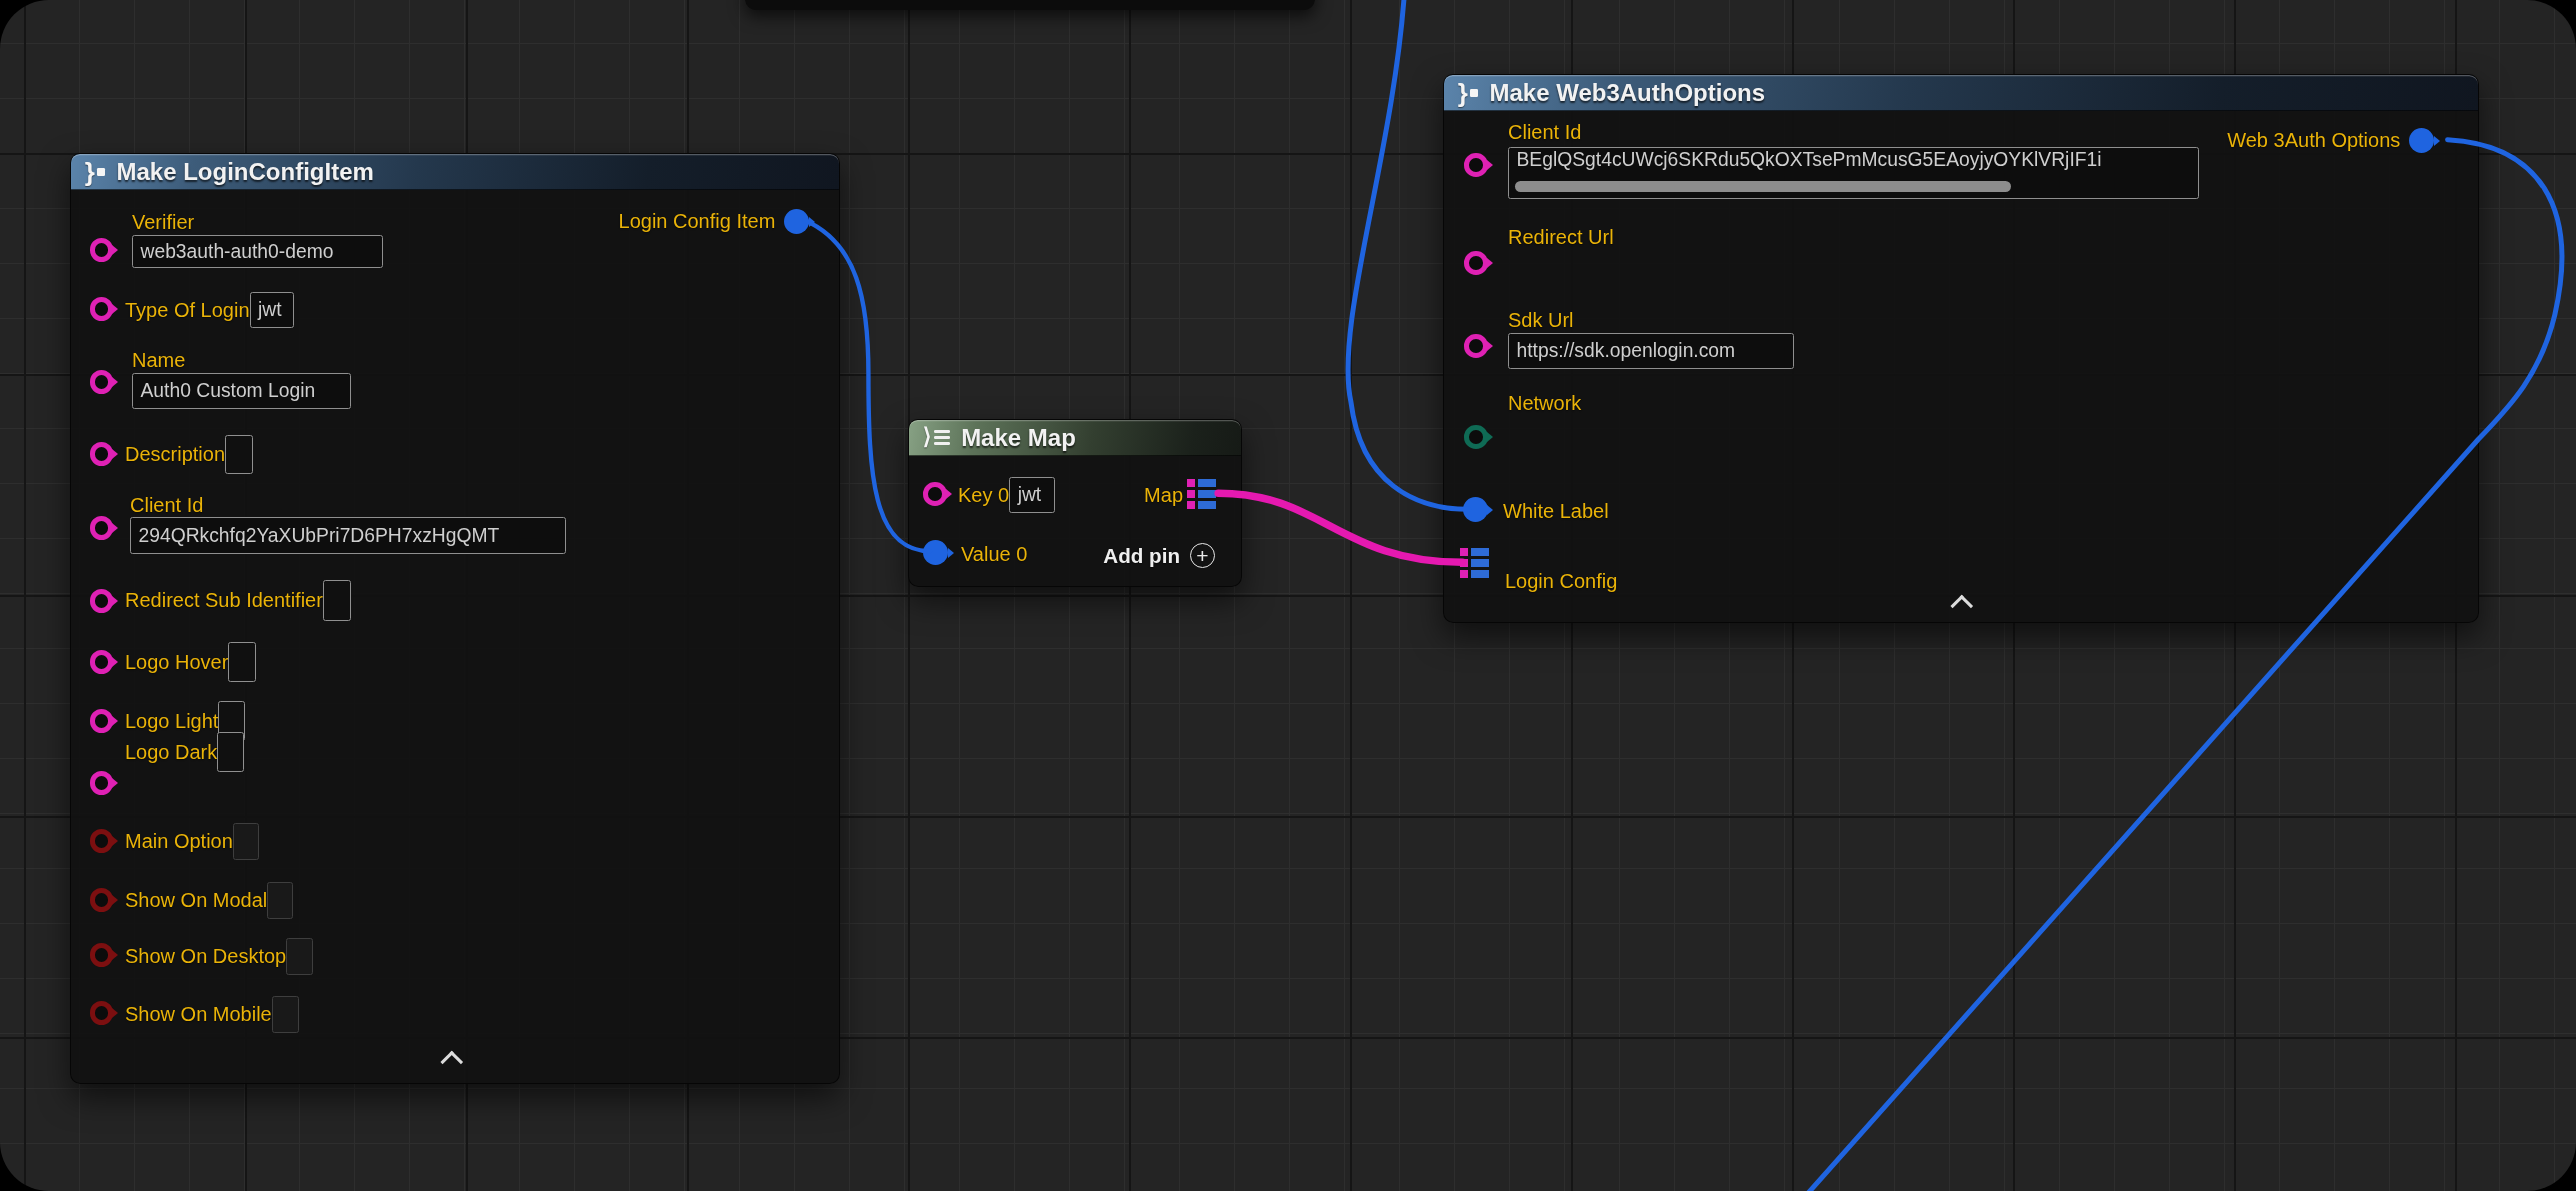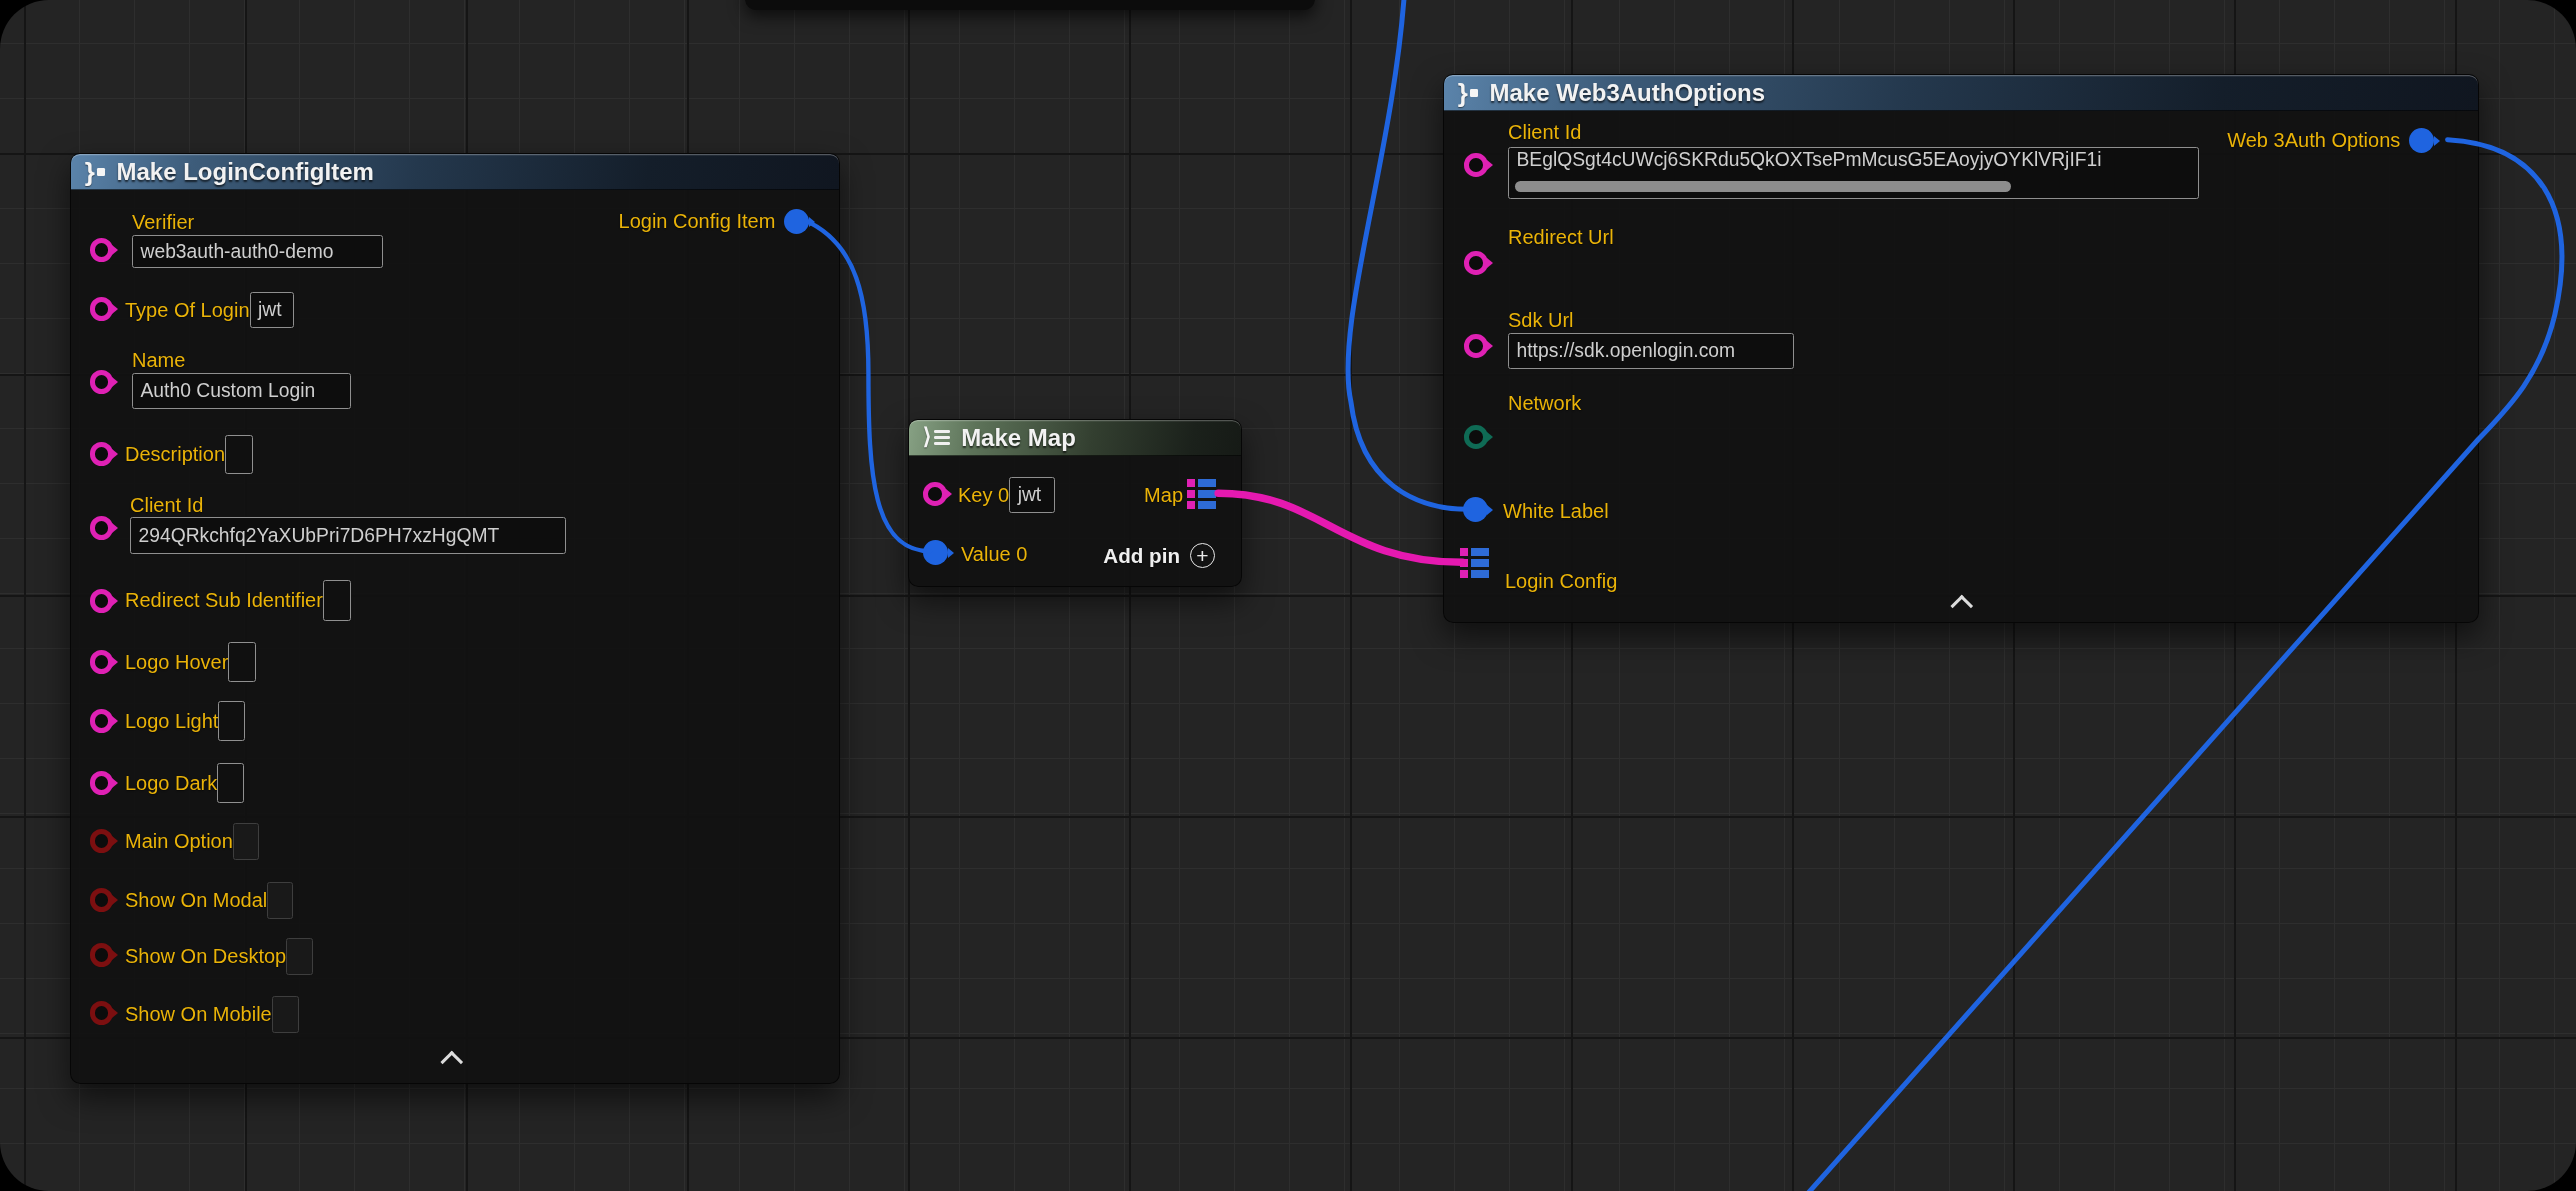--- a/index.html
+++ b/index.html
@@ -115,21 +115,21 @@
       <span class="sbox" style="position:relative;width:27.4px;height:40px;"></span>
     </div>
 
     <span class="pin hollow" style="--c:#df21b4;left:18.7px;top:555px;"></span>
     <div class="row" style="left:54px;top:547px;height:40px;">
       <span class="lbl">Logo Light</span>
       <span class="sbox" style="position:relative;width:27px;height:40px;"></span>
     </div>
 
     <span class="pin hollow" style="--c:#df21b4;left:18.7px;top:617px;"></span>
-    <div class="row" style="left:54px;top:609px;height:40px;align-items:center;">
+    <div class="row" style="left:54px;top:578px;height:40px;align-items:center;">
       <span class="lbl">Logo Dark</span>
       <span class="sbox" style="position:relative;width:27px;height:40px;"></span>
     </div>
 
     <span class="pin hollow" style="--c:#7c0f10;left:18.7px;top:675px;"></span>
     <div class="row" style="left:54px;top:669px;height:37px;">
       <span class="lbl">Main Option</span>
       <span class="cbox" style="position:relative;width:26px;height:37px;"></span>
     </div>
 

